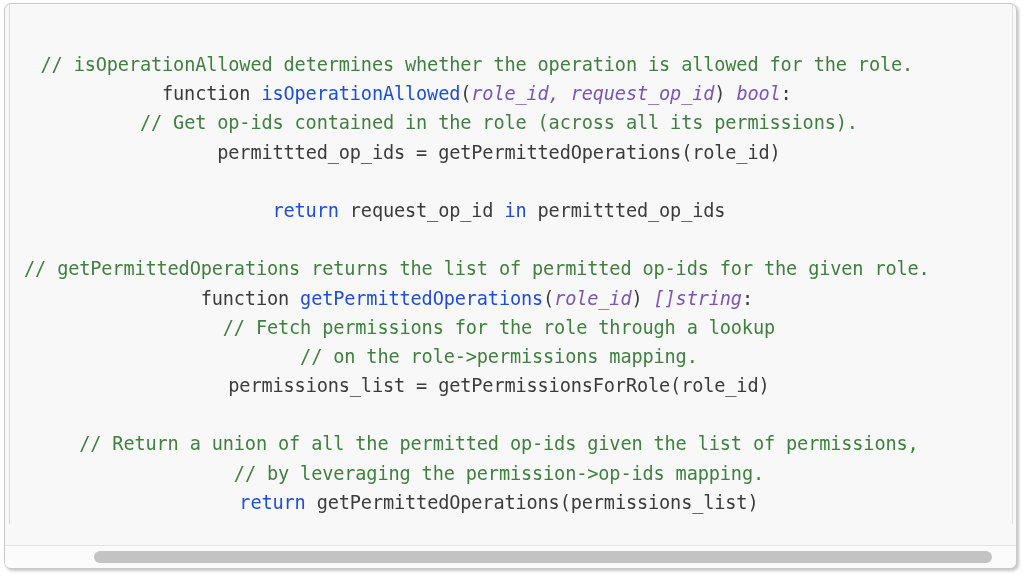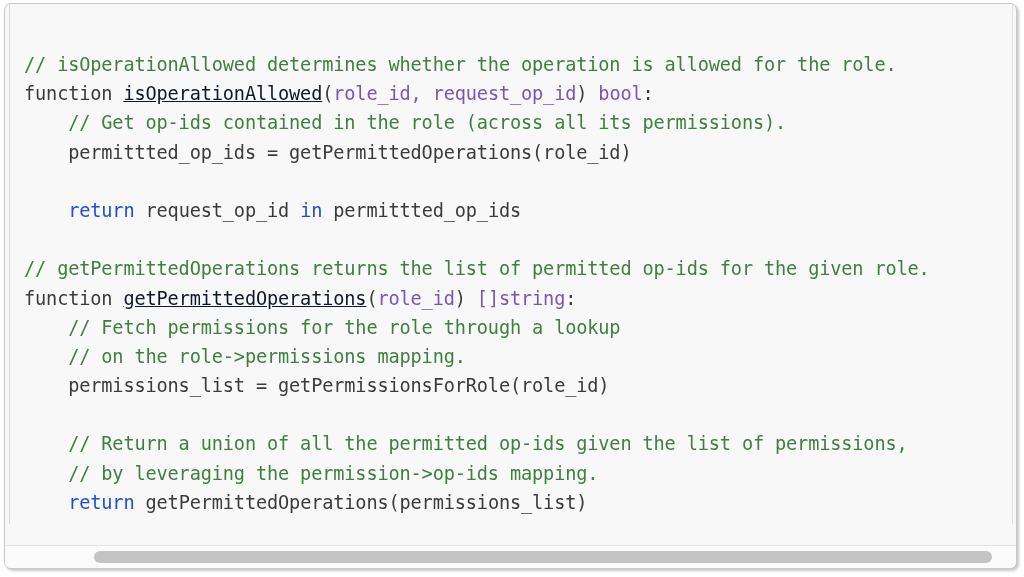--- a/index.html
+++ b/index.html
@@ -28,20 +28,21 @@
     overflow: hidden;
   }
 
   #code-scroll-area {
     position: absolute;
     left: 0;
     top: 0;
     right: 0;
     bottom: 22px;
     overflow: hidden;
+    text-align: center;
   }
 
   #code-block {
     position: absolute;
     left: 19px;
     top: 46px;
     margin: 0;
     padding: 0;
     font-family: "DejaVu Sans Mono", monospace;
     font-size: 18.6px;
@@ -91,21 +92,21 @@
   
   #right-rule {
     position: absolute;
     right: 3px;
     top: 0;
     bottom: 22px;
     width: 1px;
     background: #e0e0e0;
   }
 </style>
-<style>.cmt{color:#3f7f3f;}.kw{color:#1d4ed8;}.fn{color:#0f172a;text-decoration:underline;}.typ{color:#7a54b8;}.pln{color:#3b3b3b;}</style></head>
+<style>.cmt{color:#3f7f3f;}.kw{color:#1d4ed8;}.fn{color:#1d4ed8;}.typ{color:#7a54b8;font-style:italic;}.pln{color:#3b3b3b;}</style></head>
 <body>
 
 <div id="code-panel" style="background: rgb(248, 248, 248); border-color: rgb(200, 200, 200);">
 
   <div id="code-scroll-area">
     <div id="left-rule"></div>
     <div id="right-rule"></div>
     <pre id="code-block"><span class="ln"><span class="cmt">// isOperationAllowed determines whether the operation is allowed for the role.</span></span><span class="ln"><span class="pln">function </span><span class="fn">isOperationAllowed</span><span class="pln">(</span><span class="typ">role_id, request_op_id</span><span class="pln">) </span><span class="typ">bool</span><span class="pln">:</span></span><span class="ln"><span class="cmt">    // Get op-ids contained in the role (across all its permissions).</span></span><span class="ln"><span class="pln">    permittted_op_ids = getPermittedOperations(role_id)</span></span><span class="ln"><span class="pln"></span>​</span><span class="ln"><span class="pln">    </span><span class="kw">return</span><span class="pln"> request_op_id </span><span class="kw">in</span><span class="pln"> permittted_op_ids</span></span><span class="ln"><span class="pln"></span>​</span><span class="ln"><span class="cmt">// getPermittedOperations returns the list of permitted op-ids for the given role.</span></span><span class="ln"><span class="pln">function </span><span class="fn">getPermittedOperations</span><span class="pln">(</span><span class="typ">role_id</span><span class="pln">) </span><span class="typ">[]string</span><span class="pln">:</span></span><span class="ln"><span class="cmt">    // Fetch permissions for the role through a lookup</span></span><span class="ln"><span class="cmt">    // on the role-&gt;permissions mapping.</span></span><span class="ln"><span class="pln">    permissions_list = getPermissionsForRole(role_id)</span></span><span class="ln"><span class="pln"></span>​</span><span class="ln"><span class="cmt">    // Return a union of all the permitted op-ids given the list of permissions,</span></span><span class="ln"><span class="cmt">    // by leveraging the permission-&gt;op-ids mapping.</span></span><span class="ln"><span class="pln">    </span><span class="kw">return</span><span class="pln"> getPermittedOperations(permissions_list)</span></span></pre>
   </div>
 

